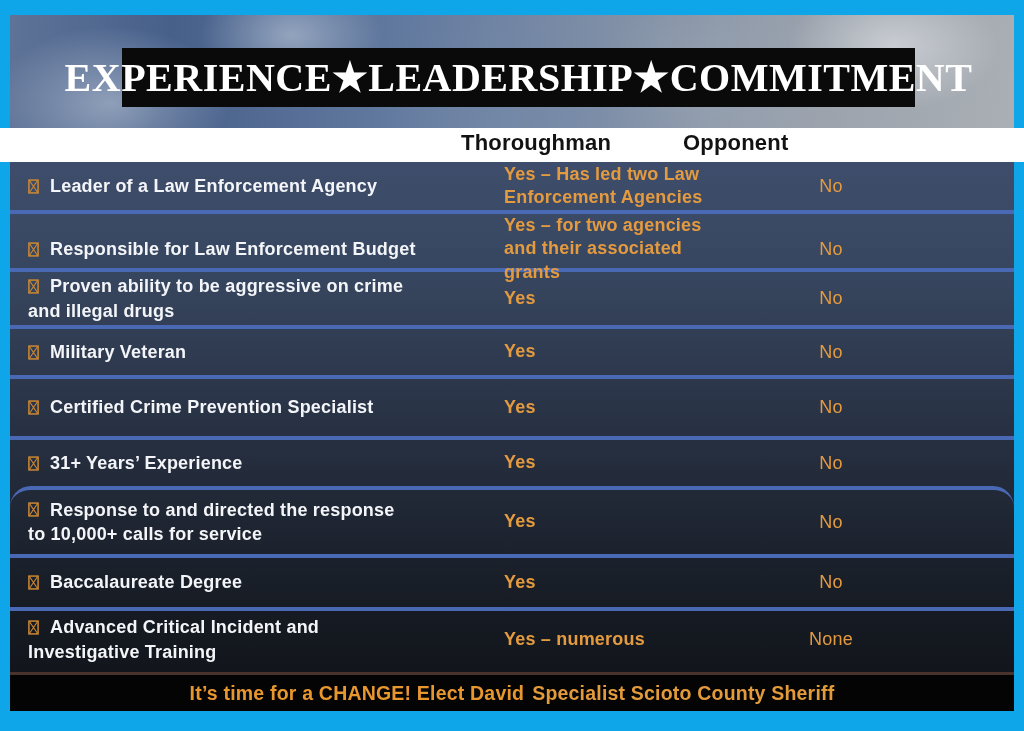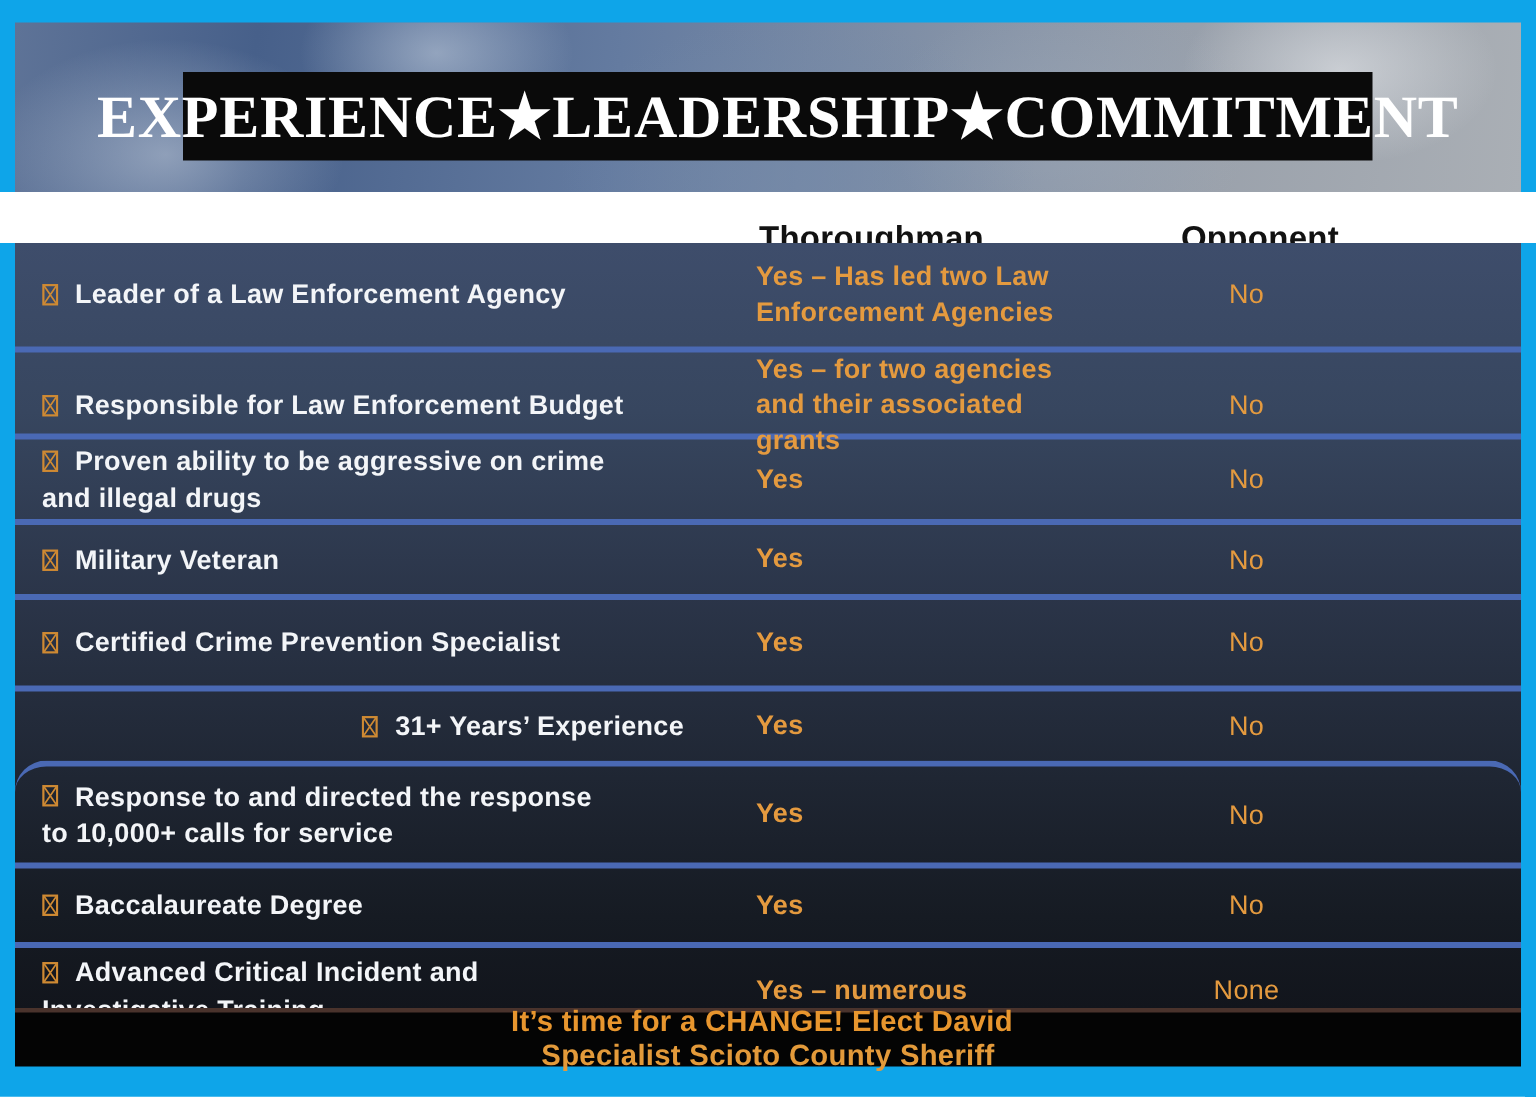--- a/index.html
+++ b/index.html
@@ -38,42 +38,42 @@
     font-family:"Liberation Serif", serif;
     font-size:13.5px;color:#1b2330;font-weight:bold;
   }
 
   
   .header-band{
     position:absolute;left:0;top:128px;width:1024px;height:34px;background:#ffffff;
   }
   .col-h{
     position:absolute;top:2px;font-weight:800;color:#121212;font-size:22px;
-    text-align:center;letter-spacing:.2px;margin-top:16px;
+    letter-spacing:.2px;
   }
   .tman-h{left:461px;width:240px;}
-  .opp-h{left:725px;width:230px;}
+  .opp-h{left:683px;width:230px;}
 
   
   .table{
     position:absolute;left:10px;top:162px;width:1004px;height:510px;
     background:linear-gradient(180deg,#3e4d6b 0%,#37465f 22%,#2b3549 46%,#1f2633 70%,#161b23 88%,#12151c 100%);
   }
   .row{
     display:grid;
     grid-template-columns:446px 260px 230px;
     box-sizing:border-box;
   }
   .row + .row{border-top:4px solid var(--sep,#4a69b4);}
-  .row:nth-child(1){height:69px;}
+  .row:nth-child(1){height:48px;}
   .row:nth-child(2){height:58px;}
   .row:nth-child(3){height:57px;}
   .row:nth-child(4){height:50px;}
   .row:nth-child(5){height:61px;}
-  .row:nth-child(6){height:50px;text-align:right;}
+  .row:nth-child(6){height:50px;}
   .row:nth-child(7){height:68px;border-radius:21px;}
   .row:nth-child(8){height:53px;}
   .row:nth-child(9){height:61px;}
 
   .cell{display:flex;align-items:center;}
   .cell.criteria{flex-direction:column;justify-content:center;align-items:stretch;padding-left:18px;}
   .crit-inner{line-height:1.35;}
   .crit-inner .crit-text{
     color:#f3f5f8;font-size:18px;font-weight:600;letter-spacing:.2px;
     white-space:pre-line;vertical-align:middle;
@@ -93,21 +93,20 @@
   }
 
   
   .footer-banner{
     position:absolute;left:10px;top:672px;width:1004px;height:39px;
     box-sizing:border-box;
     background:#040404;border-top:3px solid #4a332c;
     display:flex;align-items:center;justify-content:center;
     color:var(--accent,#e49a3f);font-size:19.5px;letter-spacing:.2px;
     white-space:nowrap;
-    flex-direction:column;
   }
   .f-bold{font-weight:800;margin-right:8px;color:#e8962e;}
   .f-reg{font-weight:600;color:#e39a3a;}
 </style>
 </head>
 <body>
 
 <div class="page">
 
   <div class="photo-band">

